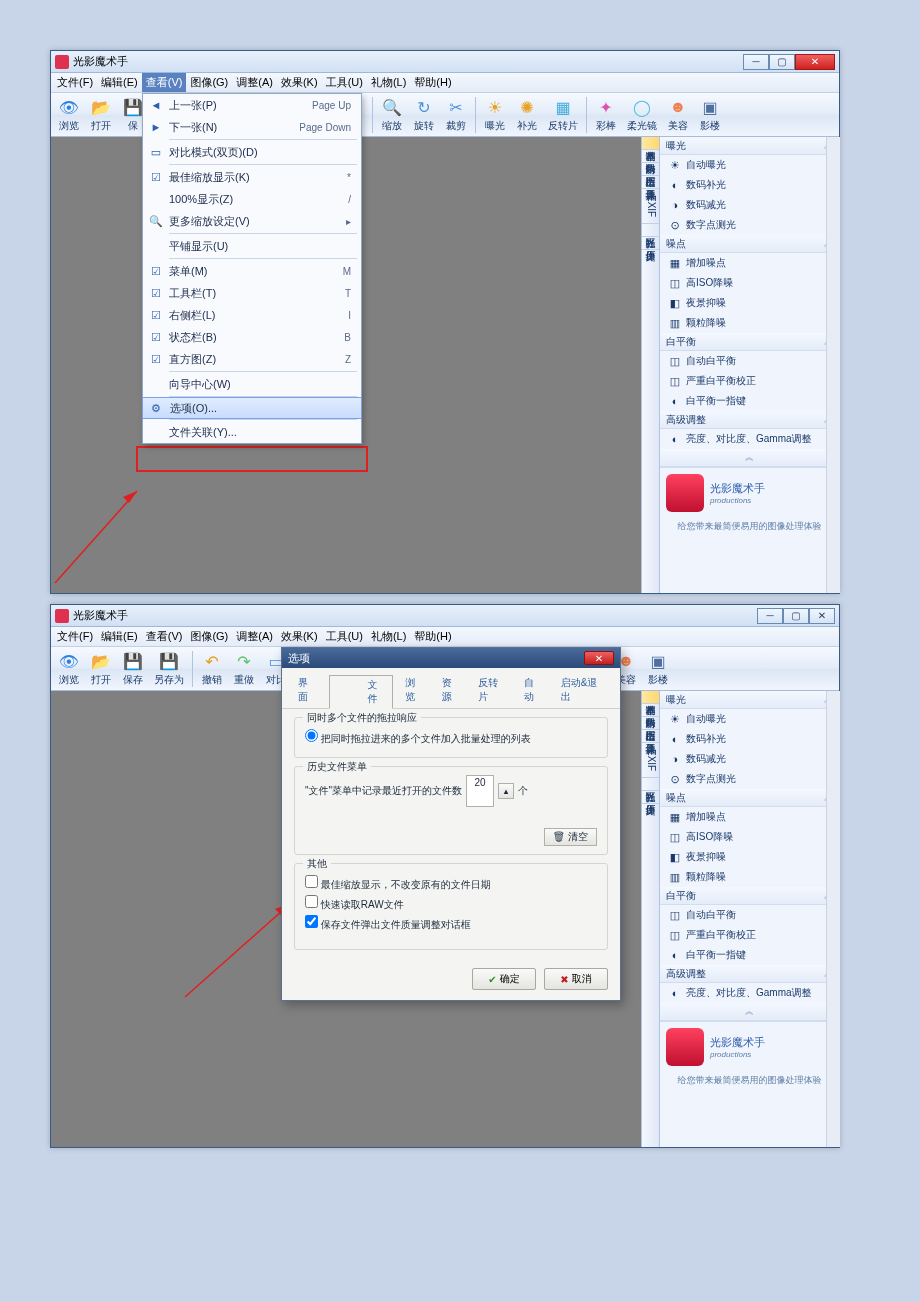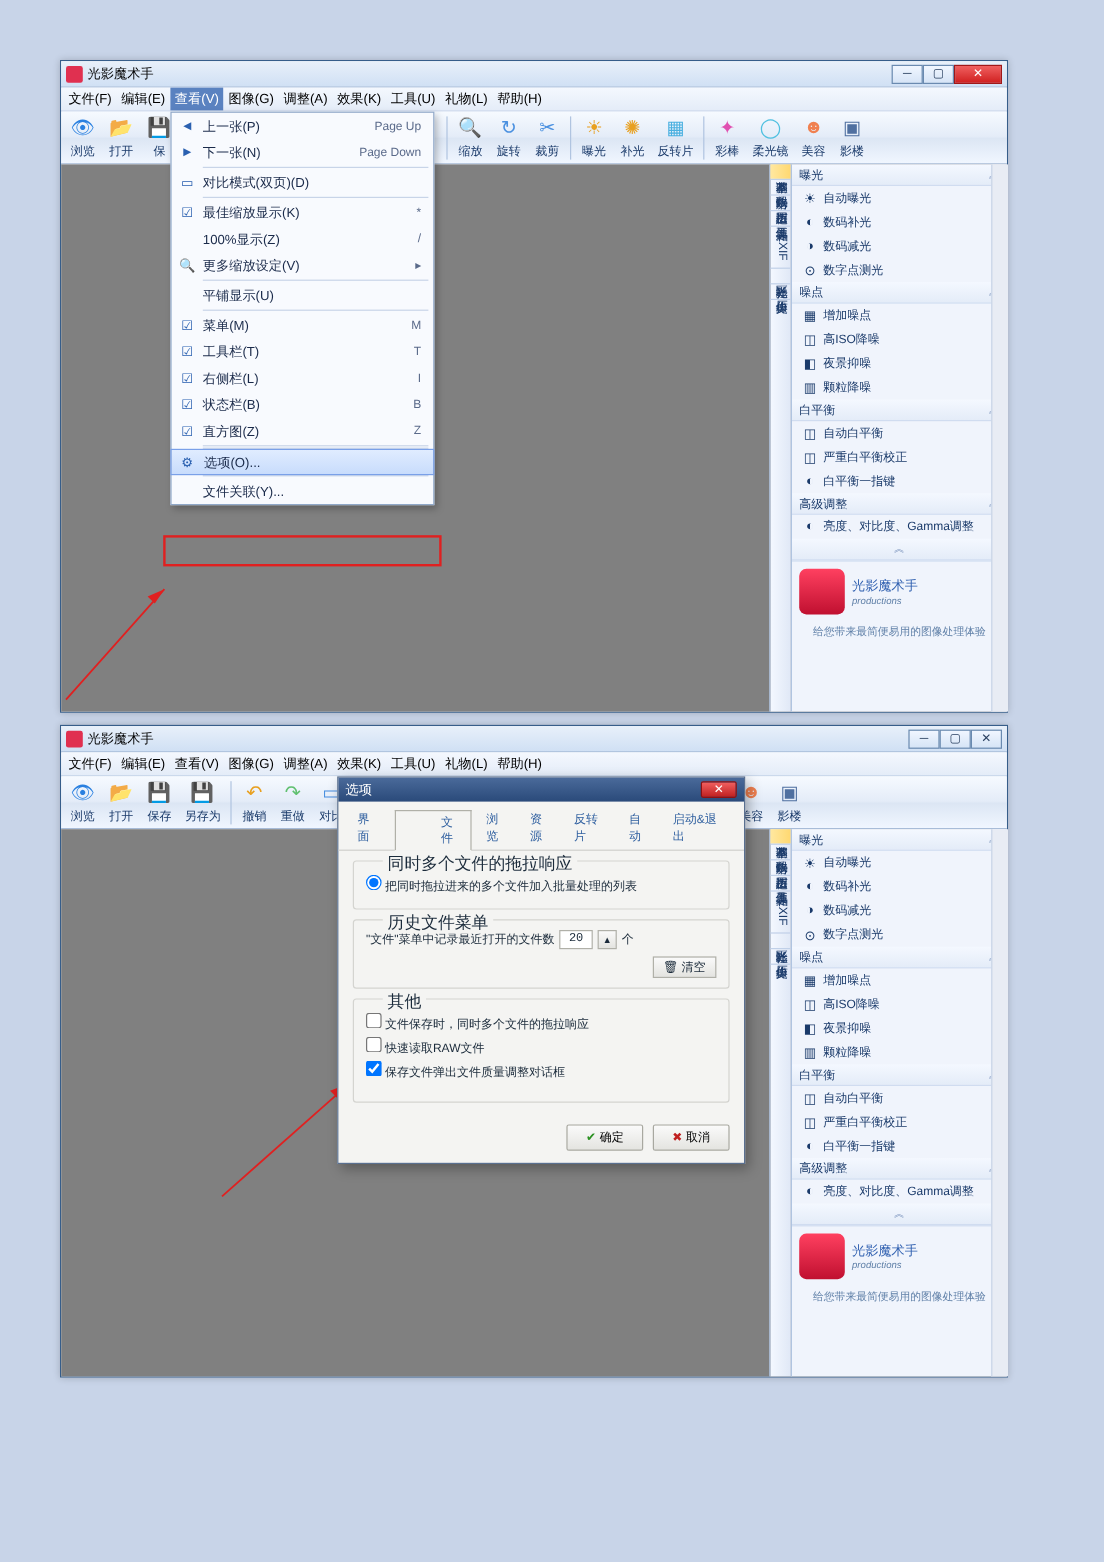--- a/index.html
+++ b/index.html
@@ -46,27 +46,27 @@
 
   
   .dlg { position: absolute; left: 230px; top: 42px; width: 340px; background: #f4f4f2; border: 1px solid #5a7090; box-shadow: 3px 4px 10px rgba(0,0,0,.3); z-index: 12; }
   .dlg-title { height: 20px; background: linear-gradient(#4a6a9a,#2a4a7a); color: #fff; font-size: 11px; display: flex; align-items: center; padding: 0 6px; }
   .dlg-title .x { margin-left: auto; width: 30px; height: 14px; background: linear-gradient(#f06060,#c02020); color: #fff; font-size: 10px; text-align: center; line-height: 13px; border-radius: 2px; border: 1px solid #901010; }
   .dlg-tabs { display: flex; padding: 6px 10px 0; font-size: 10px; gap: 6px; border-bottom: 1px solid #d0d0cc; }
   .dlg-tab { padding: 2px 6px; color: #3060a0; cursor: default; }
   .dlg-tab.act { border: 1px solid #b0b0a8; border-bottom: 1px solid #f4f4f2; background: #f4f4f2; position: relative; top: 1px; padding-left: 38px; }
   .dlg-body { padding: 8px 12px 4px; font-size: 10px; color: #1a2a3a; }
   .dlg-group { border: 1px solid #d4d4d0; border-radius: 3px; padding: 8px 10px; margin-bottom: 8px; position: relative; }
-  .dlg-group .glabel { position: absolute; top: -7px; left: 8px; background: #f4f4f2; padding: 0 4px; font-size: 14px; margin-left: 16px; }
+  .dlg-group .glabel { position: absolute; top: -7px; left: 8px; background: #f4f4f2; padding: 0 4px; font-size: 10px; }
   .dlg-group label { display: block; margin: 3px 0; font-size: 10px; }
   .dlg-btns { display: flex; justify-content: flex-end; gap: 8px; padding: 6px 12px 10px; }
   .dlg-btn { width: 64px; height: 22px; background: linear-gradient(#fafafa,#e4e4e0); border: 1px solid #a8a8a0; border-radius: 2px; font-size: 10px; display: flex; align-items: center; justify-content: center; gap: 3px; }
-  .numfield { display: inline-block; width: 28px; height: 16px; border: 1px solid #b0b0a8; background: #fff; text-align: center; font-size: 10px; line-height: 14px; font-family: Liberation Mono, monospace; }
+  .numfield { display: inline-block; width: 28px; height: 32px; border: 1px solid #b0b0a8; background: #fff; text-align: center; font-size: 10px; line-height: 14px; }
   .spinbtn { display: inline-block; width: 16px; height: 16px; border: 1px solid #b0b0a8; background: linear-gradient(#fafafa,#e4e4e0); font-size: 9px; text-align: center; line-height: 14px; vertical-align: top; }
-  .smallbtn { display: inline-block; padding: 1px 8px; border: 1px solid #b0b0a8; background: linear-gradient(#fafafa,#e4e4e0); font-size: 10px; margin-left: auto; }
+  .smallbtn { display: inline-block; padding: 1px 8px; border: 1px solid #b0b0a8; background: linear-gradient(#fafafa,#e4e4e0); font-size: 10px; margin-left: auto; margin-top: 15px; }
 
   .scrollbar-v { position: absolute; right: 0; top: 0; bottom: 0; width: 14px; background: #e8ecf4; border-left: 1px solid #c8d4e6; }
 </style>
 </head>
 <body>
 
 <div class="window">
   <div class="titlebar">
     <span class="logo"></span>
     <span>光影魔术手</span>
@@ -211,20 +211,25 @@
             <span class="iconslot">☑</span>
             <span>状态栏(B)</span>
             <span class="sc">B</span>
           </div>
           <div class="dd-row">
             <span class="iconslot">☑</span>
             <span>直方图(Z)</span>
             <span class="sc">Z</span>
           </div>
           <div class="dd-sep"></div>
+          <div class="dd-row">
+            <span class="iconslot"></span>
+            <span>向导中心(W)</span>
+            <span class="sc"></span>
+          </div>
           <div class="dd-sep"></div>
           <div class="dd-row hl">
             <span class="iconslot">⚙</span>
             <span>选项(O)...</span>
             <span class="sc"></span>
           </div>
           <div class="dd-sep"></div>
           <div class="dd-row">
             <span class="iconslot"></span>
             <span>文件关联(Y)...</span>
@@ -457,21 +462,21 @@
               <span class="numfield">20</span>
               <span class="spinbtn">▴</span>
               <span>个</span>
             </div>
             <div style="display:flex;margin-top:6px">
                 <span class="smallbtn">🗑 <span>清空</span></span>
               </div>
           </div>
           <div class="dlg-group" style="padding-bottom:14px">
             <span class="glabel">其他</span>
-            <label><input type="checkbox" style=""> <span>文件保存时，同时多个文件的拖拉响应</span></label>
+            <label><input type="checkbox" style=""> <span>最佳缩放显示，不改变原有的文件日期</span></label>
             <label><input type="checkbox" style=""> <span>快速读取RAW文件</span></label>
             <label><input type="checkbox" checked="" style=""> <span>保存文件弹出文件质量调整对话框</span></label>
           </div>
         </div>
         <div class="dlg-btns">
           <div class="dlg-btn">
               <span style="color:#2a9020">✔</span>
               <span>确定</span>
             </div>
           <div class="dlg-btn">

